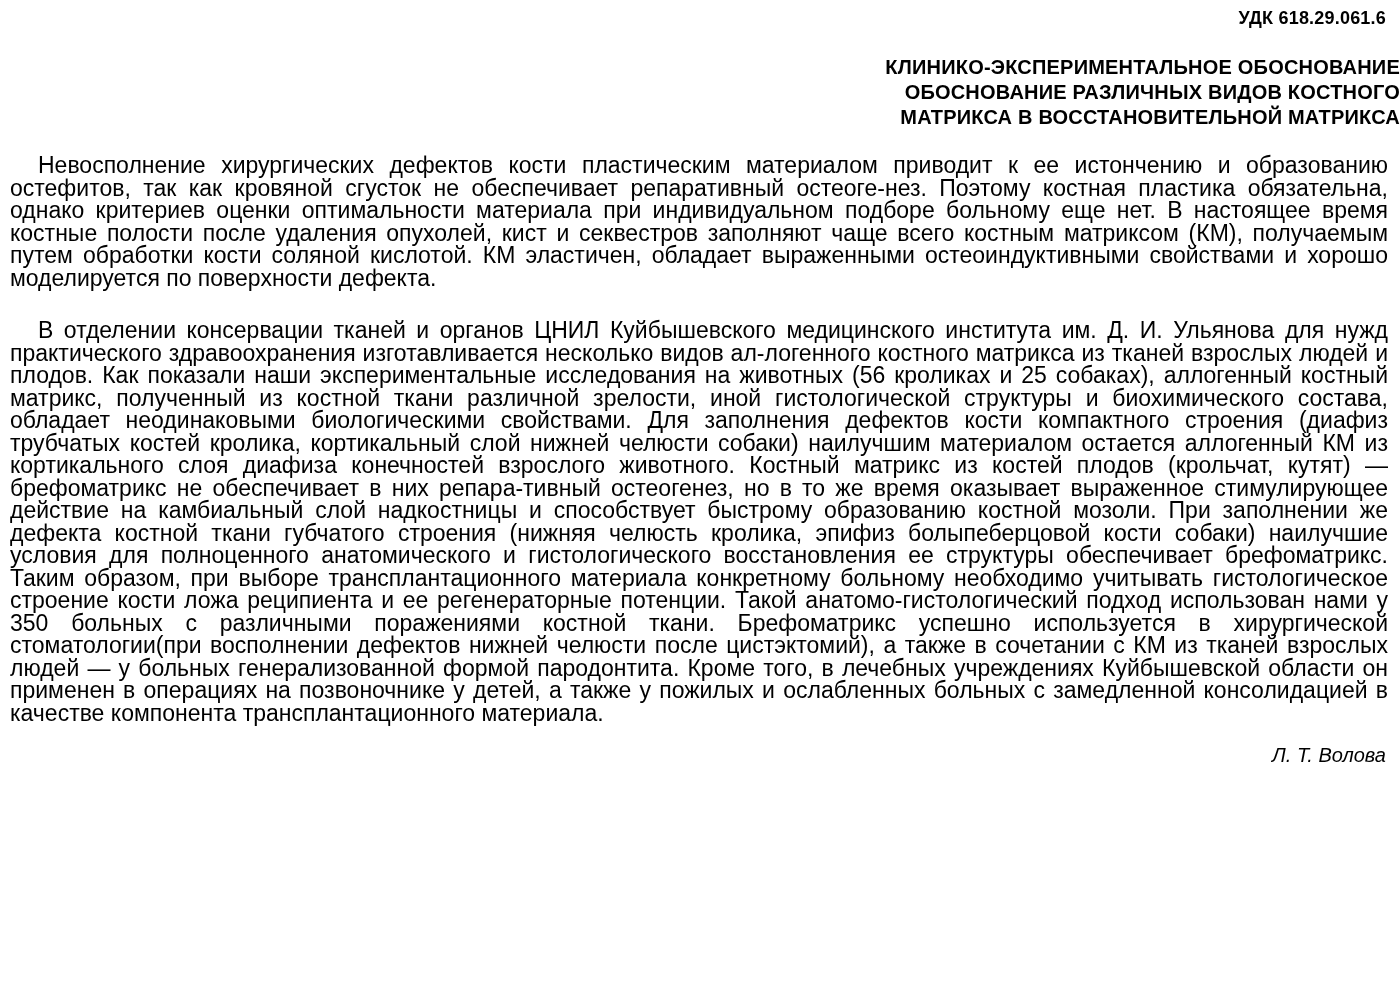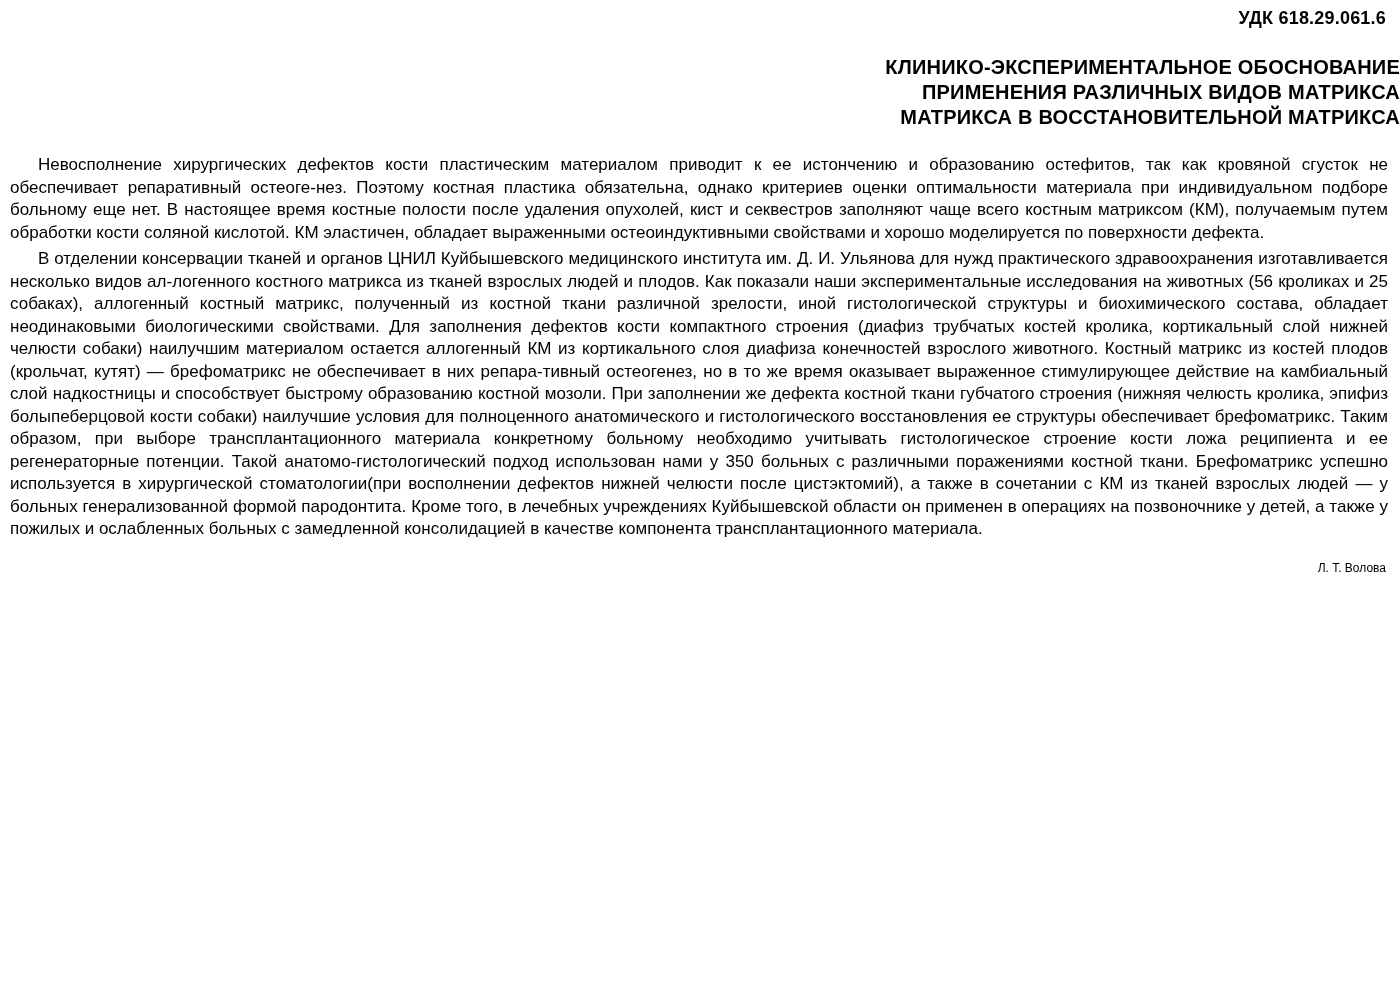--- a/index.html
+++ b/index.html
@@ -27,47 +27,48 @@
   .title {
     margin-top: 26px;
     text-align: right;
     font-size: 20px;
     font-weight: bold;
     line-height: 25px;
     letter-spacing: 0.2px;
   }
   .body-text {
     margin: 24px 12px 0 10px;
-    font-size: 17px;
+    font-size: 23px;
     line-height: 22.5px;
     text-align: justify;
   }
   .body-text p {
     margin: 0;
     text-indent: 28px;
   }
   .body-text p + p {
-    margin-top: 4px;
+    margin-top: 30px;
   }
   .author {
     margin: 20px 14px 0 0;
     text-align: right;
-    font-size: 12px;
+    font-size: 20px;
+    font-style: italic;
   }
 </style>
 </head>
 <body>
 
 <div class="page">
 
   <div class="udc">УДК 618.29.061.6</div>
 
   <div class="title">
     <div>КЛИНИКО-ЭКСПЕРИМЕНТАЛЬНОЕ ОБОСНОВАНИЕ</div>
-    <div>ПРИМЕНЕНИЯ РАЗЛИЧНЫХ ВИДОВ МАТРИКСА</div>
+    <div>ОБОСНОВАНИЕ РАЗЛИЧНЫХ ВИДОВ КОСТНОГО</div>
     <div>МАТРИКСА В ВОССТАНОВИТЕЛЬНОЙ МАТРИКСА</div>
   </div>
 
   <div class="body-text">
     <p>Невосполнение хирургических дефектов кости пластическим материалом приводит к ее истончению и образованию остефитов, так как кровяной сгусток не обеспечивает репаративный остеоге-нез. Поэтому костная пластика обязательна, однако критериев оценки оптимальности материала при индивидуальном подборе больному еще нет. В настоящее время костные полости после удаления опухолей, кист и секвестров заполняют чаще всего костным матриксом (КМ), получаемым путем обработки кости соляной кислотой. КМ эластичен, обладает выраженными остеоиндуктивными свойствами и хорошо моделируется по поверхности дефекта.</p>
     <p>В отделении консервации тканей и органов ЦНИЛ Куйбышевского медицинского института им. Д. И. Ульянова для нужд практического здравоохранения изготавливается несколько видов ал-логенного костного матрикса из тканей взрослых людей и плодов. Как показали наши экспериментальные исследования на животных (56 кроликах и 25 собаках), аллогенный костный матрикс, полученный из костной ткани различной зрелости, иной гистологической структуры и биохимического состава, обладает неодинаковыми биологическими свойствами. Для заполнения дефектов кости компактного строения (диафиз трубчатых костей кролика, кортикальный слой нижней челюсти собаки) наилучшим материалом остается аллогенный КМ из кортикального слоя диафиза конечностей взрослого животного. Костный матрикс из костей плодов (крольчат, кутят) — брефоматрикс не обеспечивает в них репара-тивный остеогенез, но в то же время оказывает выраженное стимулирующее действие на камбиальный слой надкостницы и способствует быстрому образованию костной мозоли. При заполнении же дефекта костной ткани губчатого строения (нижняя челюсть кролика, эпифиз болыпеберцовой кости собаки) наилучшие условия для полноценного анатомического и гистологического восстановления ее структуры обеспечивает брефоматрикс. Таким образом, при выборе трансплантационного материала конкретному больному необходимо учитывать гистологическое строение кости ложа реципиента и ее регенераторные потенции. Такой анатомо-гистологический подход использован нами у 350 больных с различными поражениями костной ткани. Брефоматрикс успешно используется в хирургической стоматологии(при восполнении дефектов нижней челюсти после цистэктомий), а также в сочетании с КМ из тканей взрослых людей — у больных генерализованной формой пародонтита. Кроме того, в лечебных учреждениях Куйбышевской области он применен в операциях на позвоночнике у детей, а также у пожилых и ослабленных больных с замедленной консолидацией в качестве компонента трансплантационного материала.</p>
   </div>
 
   <div class="author">Л. Т. Волова</div>
 

